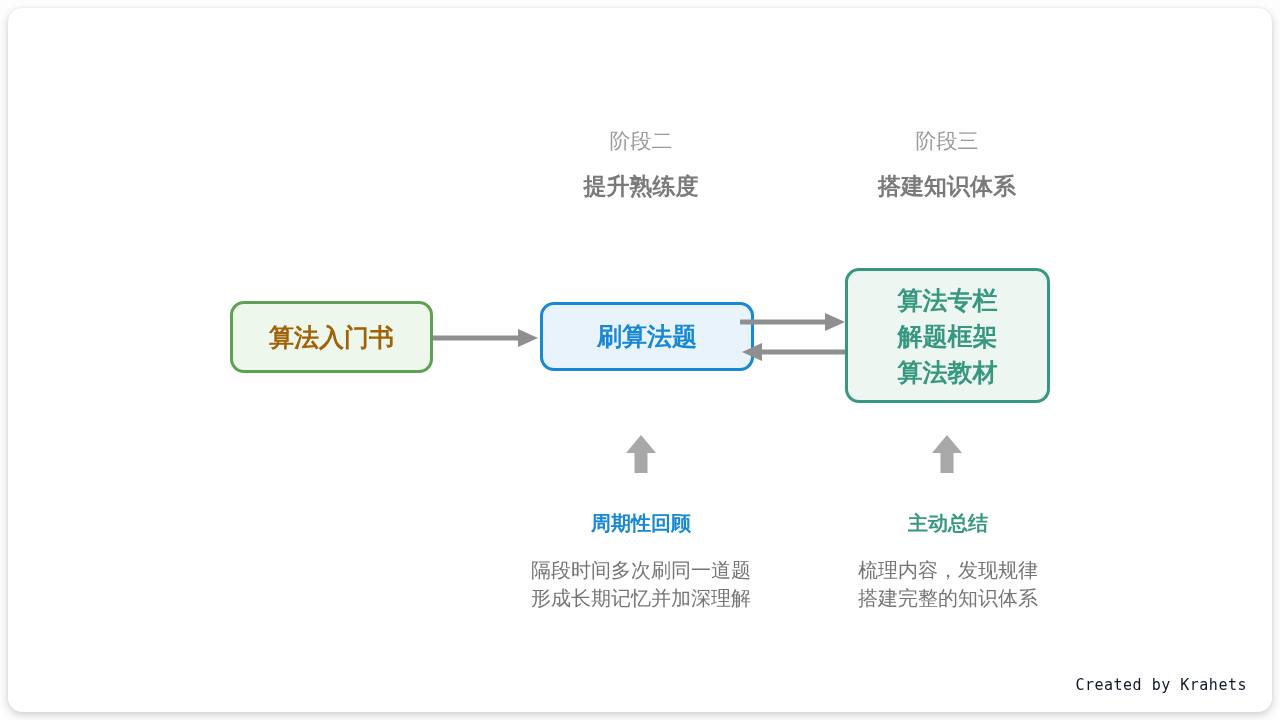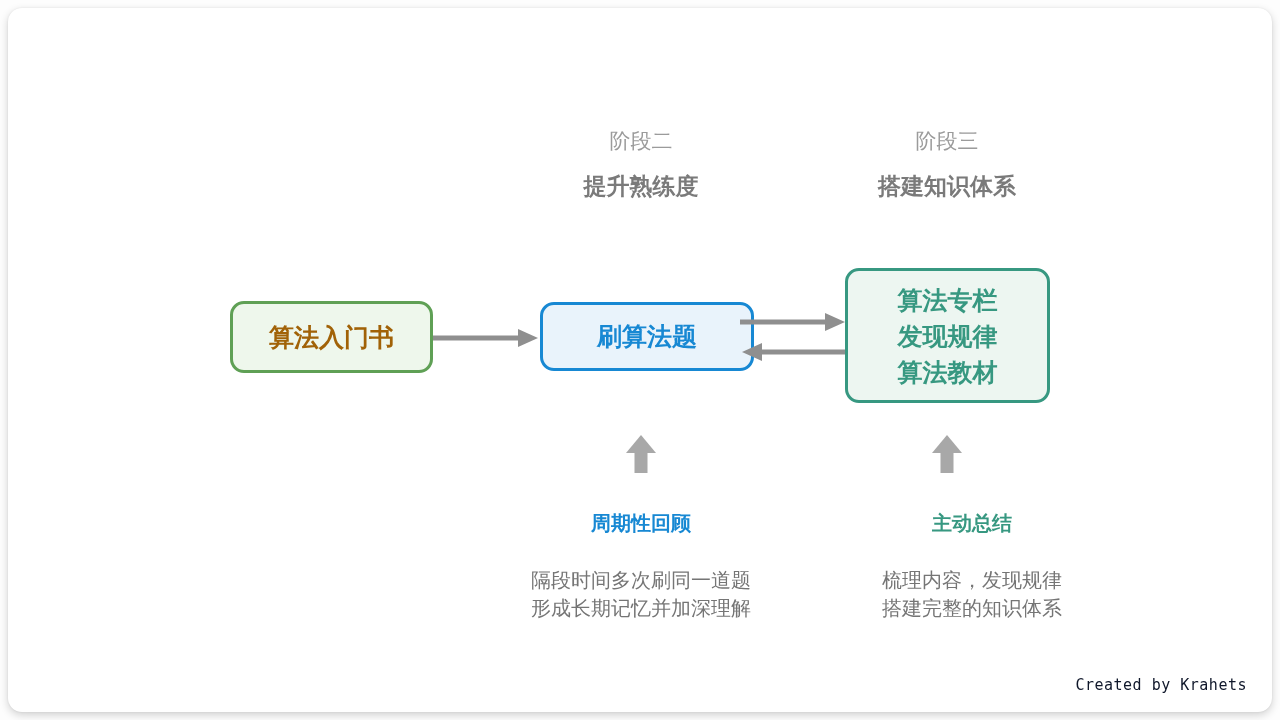--- a/index.html
+++ b/index.html
@@ -89,21 +89,21 @@
     text-align: center;
   }
   .callout-title {
     font-size: 20px;
     line-height: 30px;
     font-weight: bold;
   }
   .callout-title.blue { color: #1788d3; }
   .callout-title.teal { color: #379881; }
   .callout-desc {
-    margin-top: 28px;
+    margin-top: 18px;
     font-size: 20px;
     line-height: 28px;
     color: #757575;
   }
   .credit {
     position: absolute;
     top: 676px;
     right: 33px;
     font-family: "DejaVu Sans Mono", "Liberation Mono", monospace;
     font-size: 15px;
@@ -128,21 +128,21 @@
   </div>
 
   <div class="node node-green">
     <span class="node-line">算法入门书</span>
   </div>
   <div class="node node-blue">
     <span class="node-line">刷算法题</span>
   </div>
   <div class="node node-teal">
     <span class="node-line">算法专栏</span>
-    <span class="node-line">发现规律</span>
+    <span class="node-line">解题框架</span>
     <span class="node-line">算法教材</span>
   </div>
 
   <svg class="arrows" viewBox="0 0 1280 720">
     <g>
       <line x1="433" y1="338" x2="521" y2="338" stroke="#8f8f8f" stroke-width="5"></line>
       <polygon points="538,338 518,329 518,347" fill="#8f8f8f"></polygon>
     </g>
     <g>
       <line x1="740" y1="322" x2="828" y2="322" stroke="#8f8f8f" stroke-width="5"></line>
@@ -162,21 +162,21 @@
     </g>
   </svg>
 
   <div class="callout" style="left:471px">
     <div class="callout-title blue">周期性回顾</div>
     <div class="callout-desc">
       <div>隔段时间多次刷同一道题</div>
       <div>形成长期记忆并加深理解</div>
     </div>
   </div>
-  <div class="callout" style="left:802px">
+  <div class="callout" style="left:778px">
     <div class="callout-title teal">主动总结</div>
     <div class="callout-desc">
       <div>梳理内容，发现规律</div>
       <div>搭建完整的知识体系</div>
     </div>
   </div>
 
   <div class="credit">Created by Krahets</div>
 
 </div>

